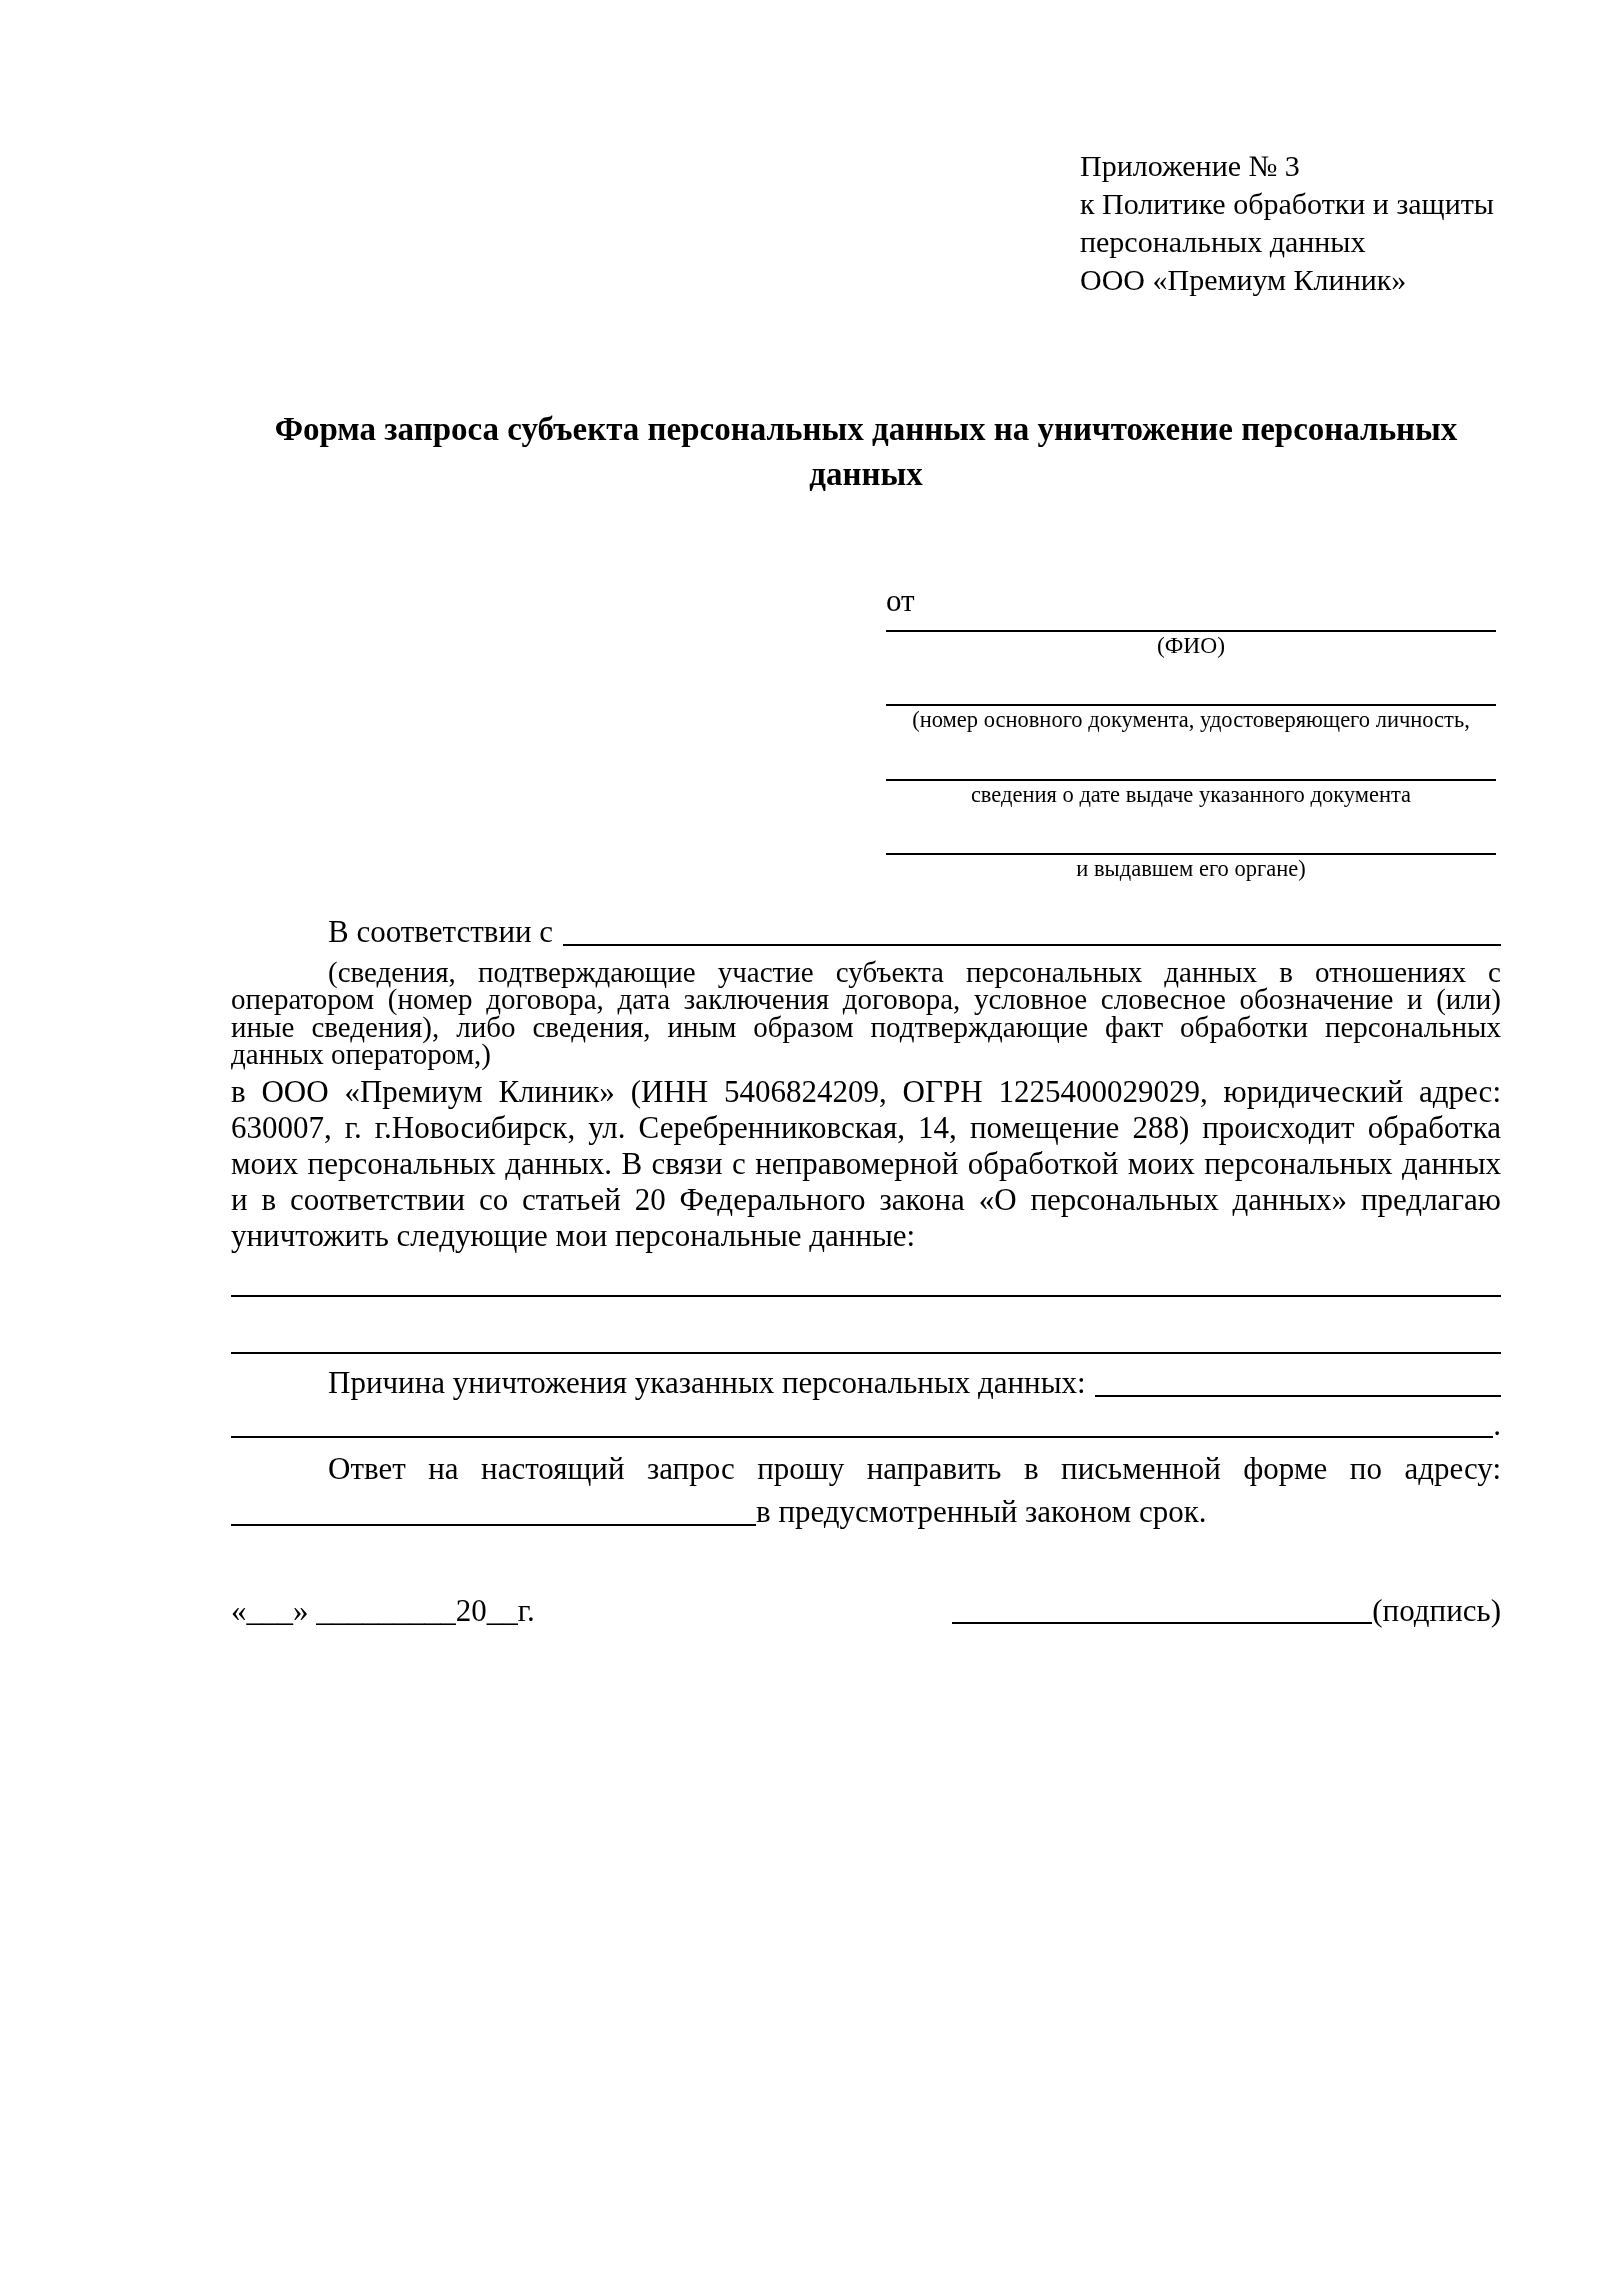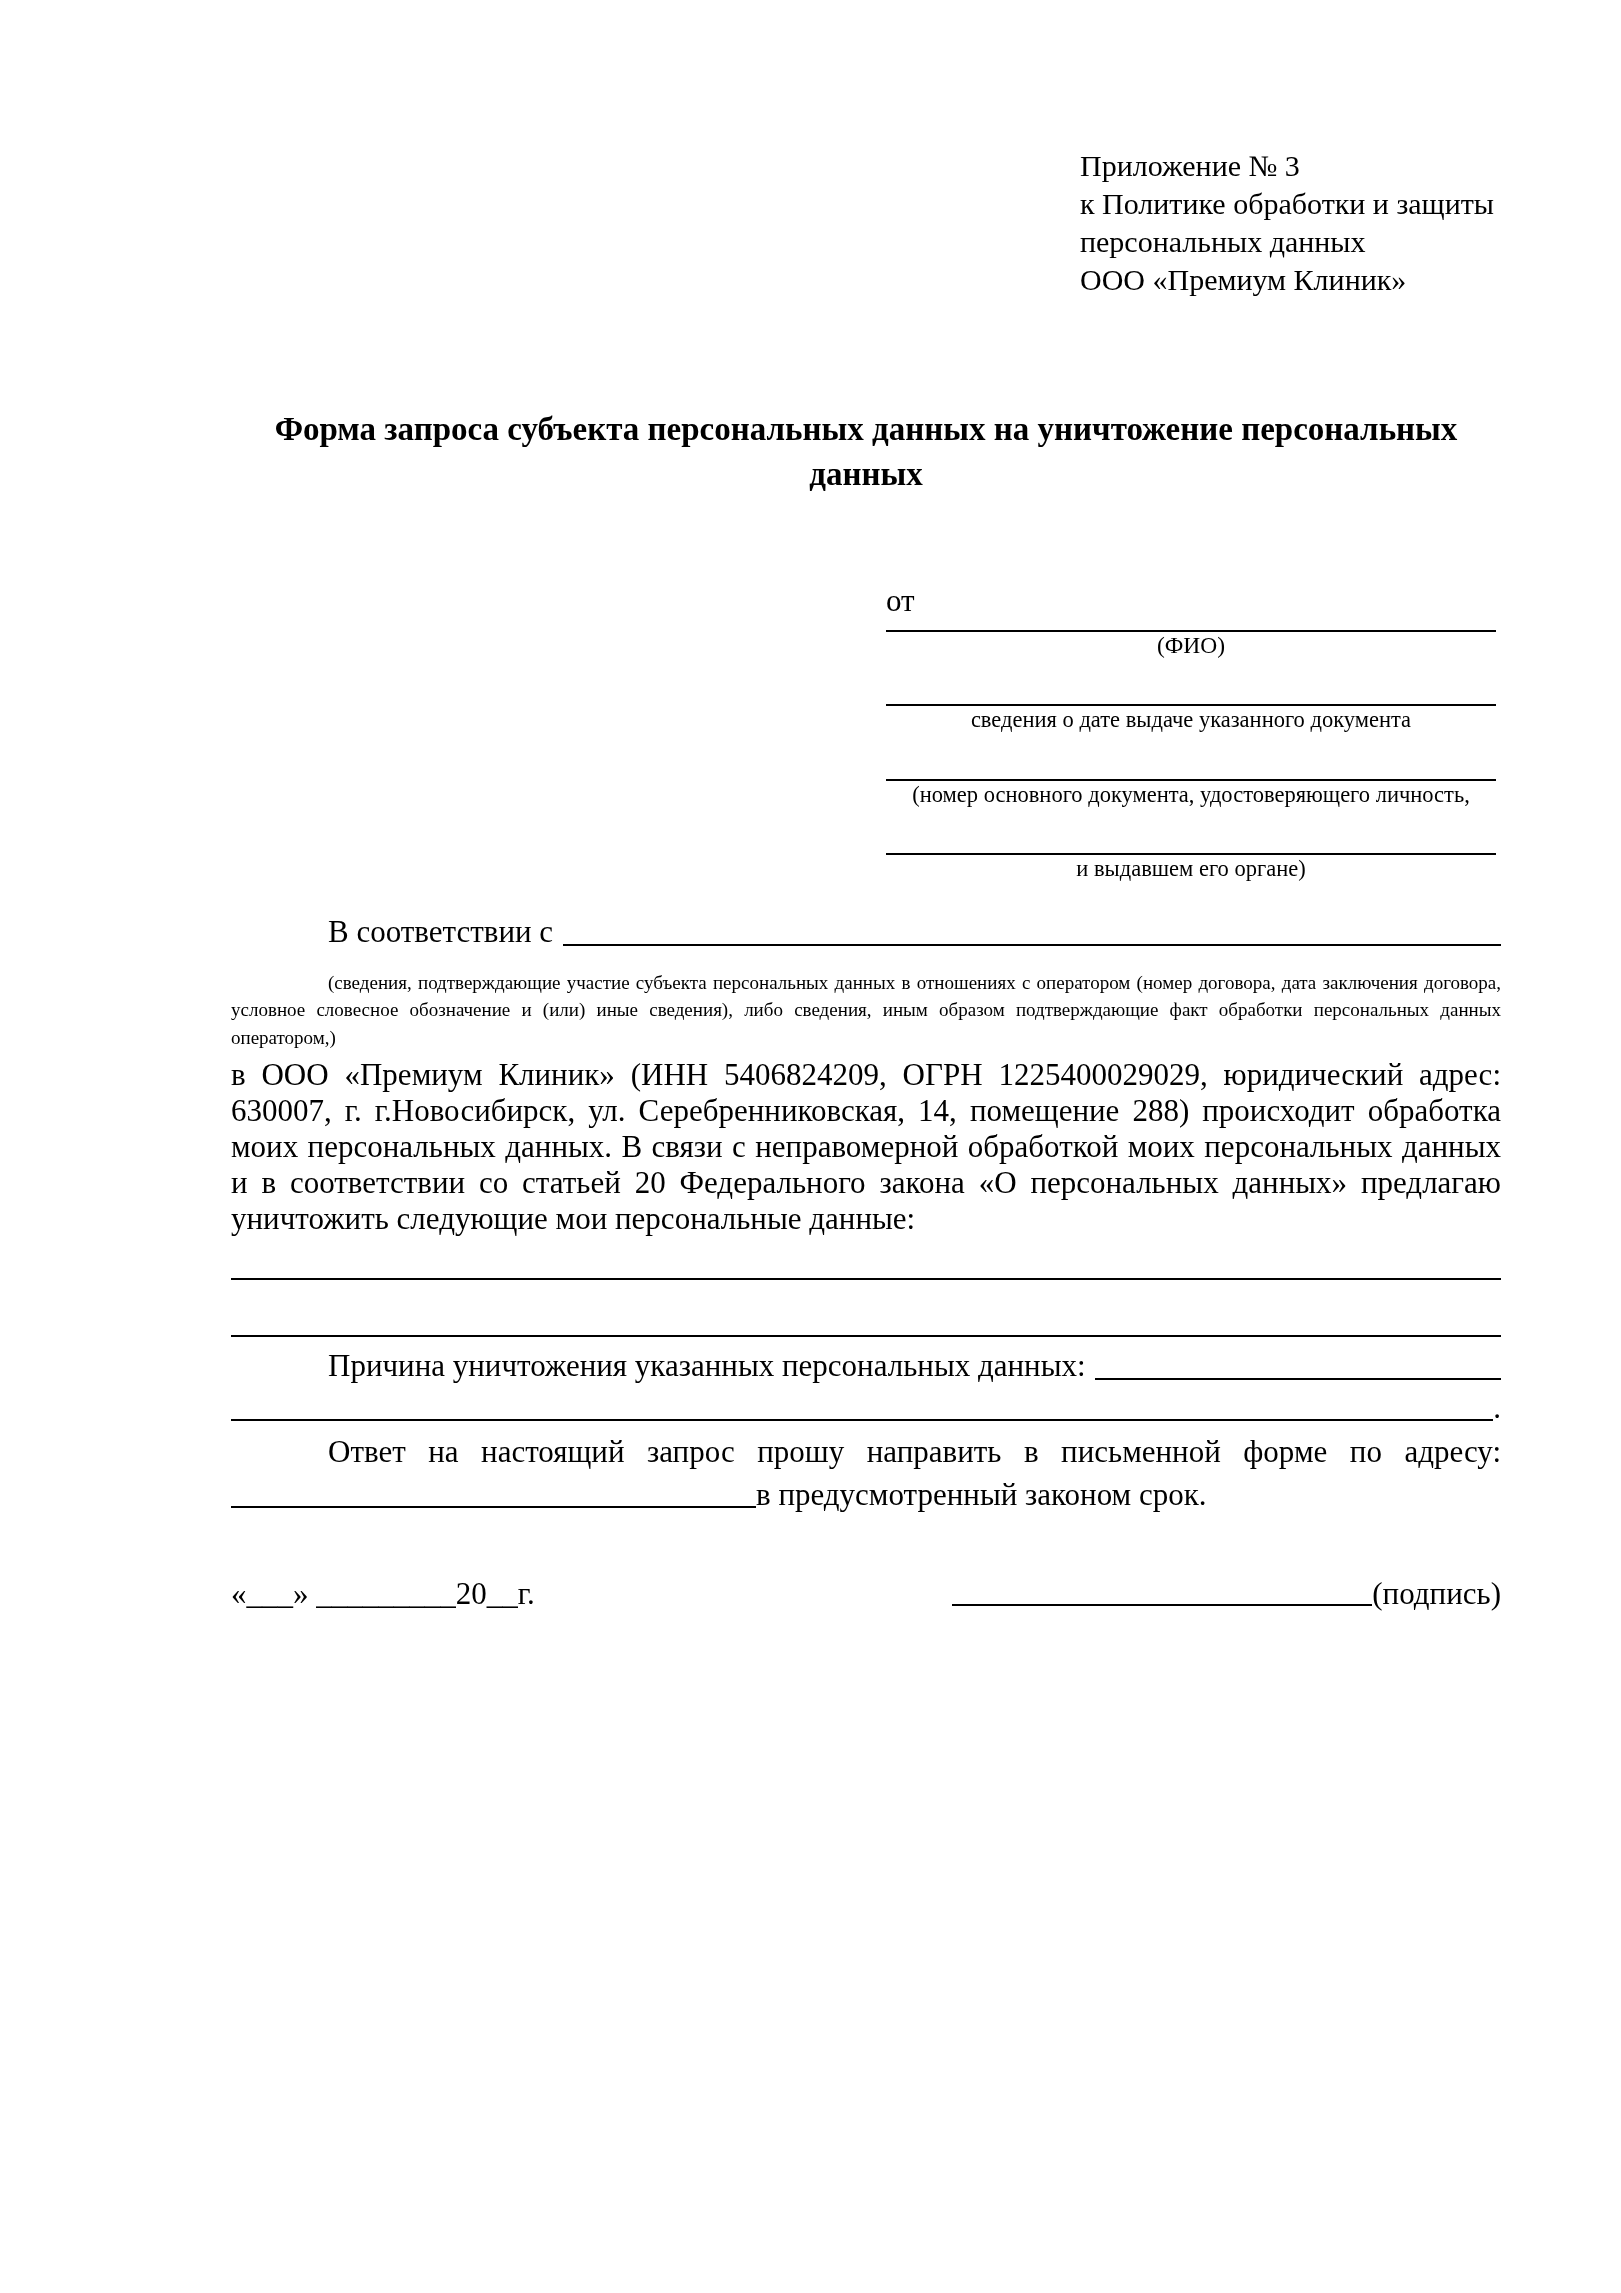--- a/index.html
+++ b/index.html
@@ -26,22 +26,22 @@
   .fld-space { border-bottom:2.9px solid #000; height:45px; }
   .fld-space.first { height:7.8px; }
   .fld-cap { text-align:center; font-size:22.5px; line-height:27.4px; }
   .fld-cap.fio { font-size:23.5px; }
   
   .acc-row { margin-top:27.4px; display:flex; line-height:43px;text-align:center; }
   .indent { width:97px; flex:0 0 97px; }
   .nowrap { white-space:nowrap; }
   .fill { flex:1 1 auto; border-bottom:2.9px solid #000; margin:0 0 6.9px 9.8px; }
   .note {
-    font-size:19px; line-height:27.4px;
-    text-align:justify; text-indent:97px; margin-top:16px;
+    font-size:29px; line-height:27.4px;
+    text-align:justify; text-indent:97px; margin-top:6px;
   }
   .para { margin-top:5.9px; line-height:36px; text-align:justify; }
   .blank1 { height:41px; border-bottom:2.9px solid #000; }
   .blank2 { height:55px; border-bottom:2.9px solid #000; }
   .reason-row { margin-top:7px; display:flex; line-height:43px;justify-content:center; }
   .period-row { display:flex; line-height:41px; }
   .period-row .fill { margin-left:0; }
   .resp-l1 {
     margin-top:2px; line-height:43px;
     text-align:justify; text-align-last:justify; text-indent:97px;
@@ -72,25 +72,25 @@
 
   <div class="addr">
     <div>от</div>
 
     <div>
       <div class="fld-space first"></div>
       <div class="fld-cap fio">(ФИО)</div>
     </div>
     <div>
       <div class="fld-space"></div>
-      <div class="fld-cap">сведения о дате выдаче указанного документа</div>
+      <div class="fld-cap">(номер основного документа, удостоверяющего личность,</div>
     </div>
     <div>
       <div class="fld-space"></div>
-      <div class="fld-cap">(номер основного документа, удостоверяющего личность,</div>
+      <div class="fld-cap">сведения о дате выдаче указанного документа</div>
     </div>
     <div>
       <div class="fld-space"></div>
       <div class="fld-cap">и выдавшем его органе)</div>
     </div>
   </div>
 
   <div class="acc-row">
     <span class="indent"></span>
     <span class="nowrap">В соответствии с</span>

